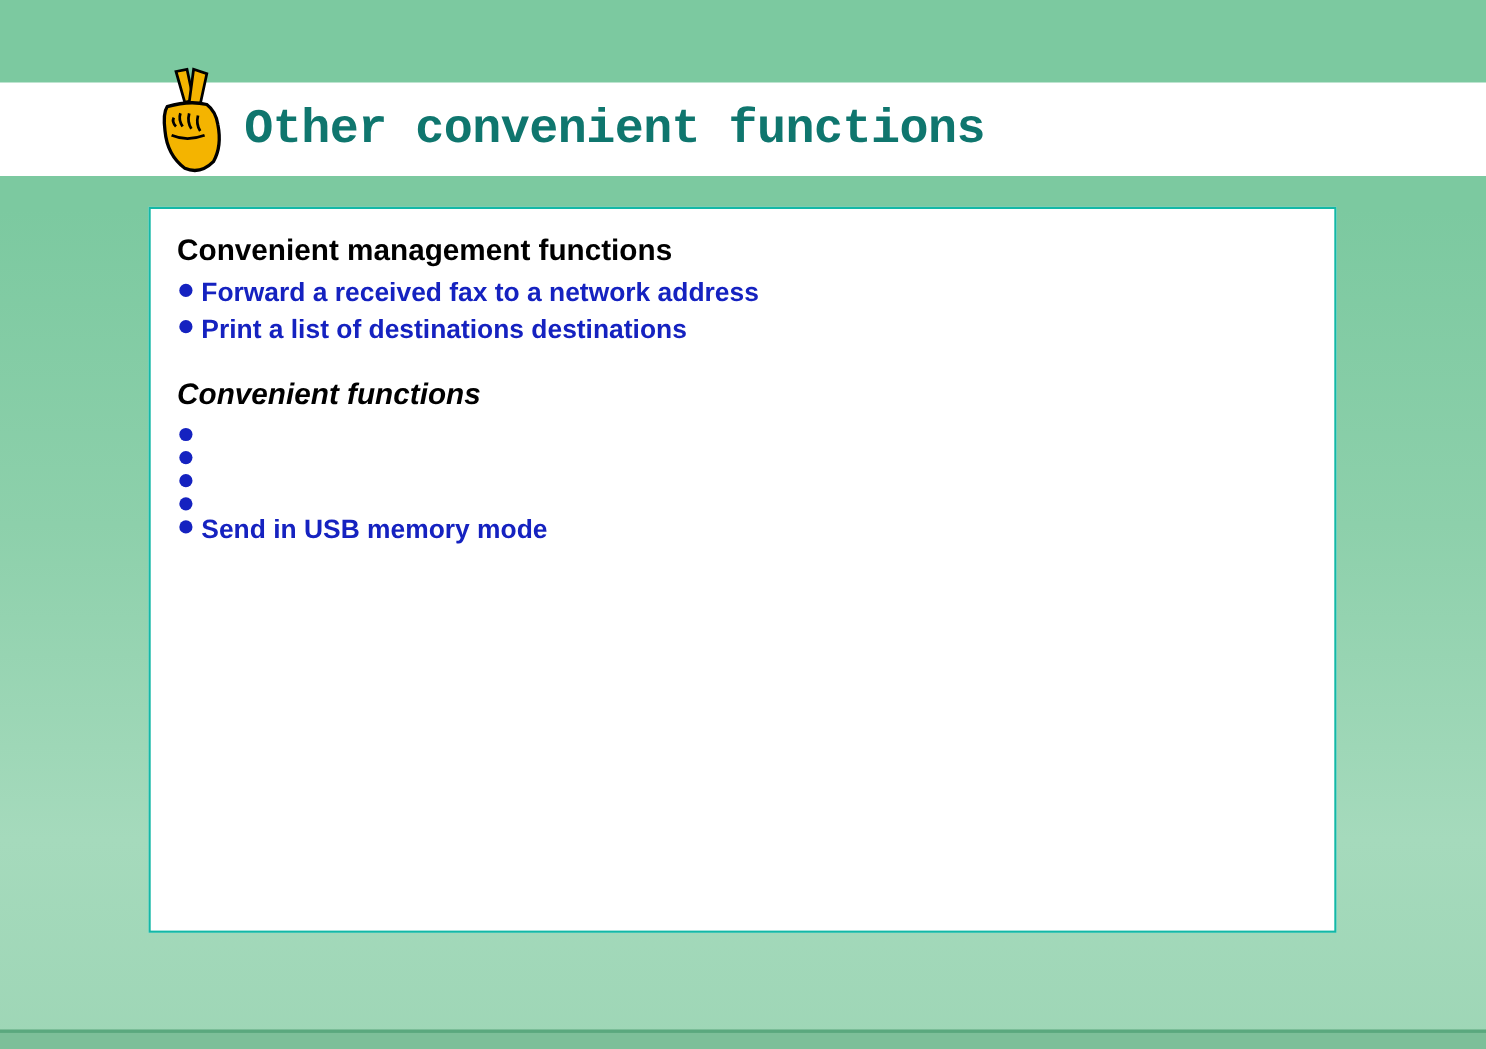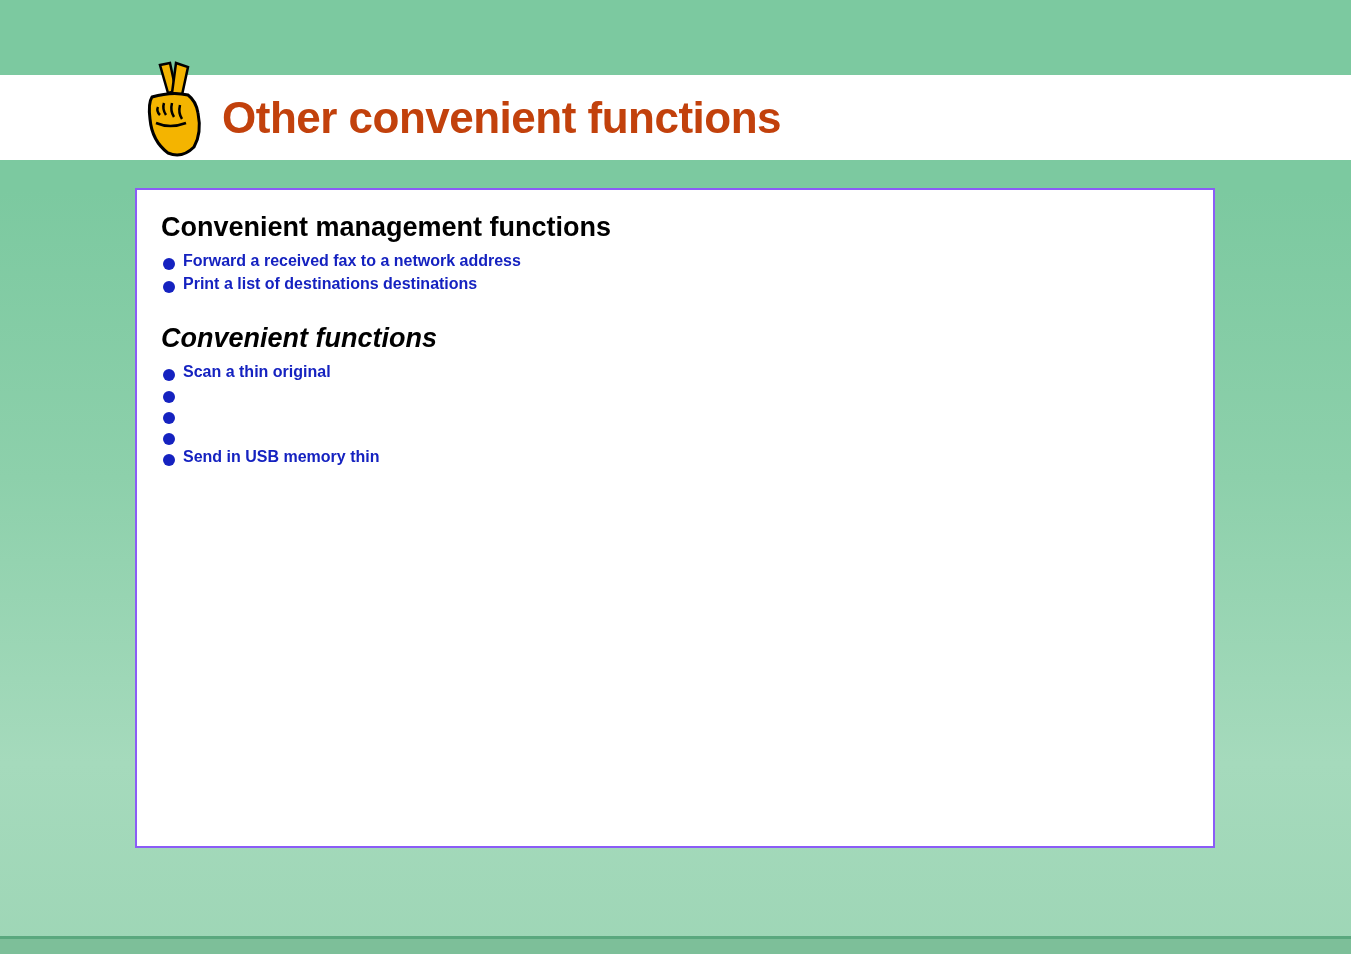--- a/index.html
+++ b/index.html
@@ -26,32 +26,33 @@
   .title-band .icon-slot {
     position: absolute;
     left: 140px;
     top: -14px;
     width: 68px;
     height: 100px;
   }
   .title-text {
     font-size: 44px;
     font-weight: bold;
-    color: #c2410c;
+    color: #0f766e;
     margin-left: 82px;
     letter-spacing: -0.5px;
+    font-family: Liberation Mono, monospace;
   }
   .content-frame {
     position: absolute;
     left: 135px;
     top: 188px;
     width: 1080px;
     height: 660px;
     background: #ffffff;
-    border: 2px solid #8b5cf6;
+    border: 2px solid #14b8a6;
     padding: 22px 24px;
   }
   .section-heading {
     font-size: 27px;
     font-weight: bold;
     color: #000000;
     margin-bottom: 8px;
   }
   .section-heading.second { margin-top: 28px; font-style: italic; }
   ul.link-list {
@@ -67,21 +68,21 @@
   .bullet {
     width: 12px;
     height: 12px;
     border-radius: 50%;
     background: #1522c0;
     flex-shrink: 0;
     margin-top: 7px;
     margin-right: 8px;
   }
   .link-text {
-    font-size: 16px;
+    font-size: 24px;
     font-weight: bold;
     color: #1522c0;
     line-height: 1.3;
     cursor: pointer;
   }
   .bottom-strip {
     position: absolute;
     left: 0;
     bottom: 0;
     width: 100%;
@@ -132,32 +133,31 @@
     <li>
       <span class="bullet"></span>
       <span class="link-text">Print a list of destinations destinations</span>
     </li>
   </ul>
 
   <h2 class="section-heading second">Convenient functions</h2>
   <ul class="link-list">
     <li>
       <span class="bullet"></span>
-      <span class="link-text">Scan a thin original</span>
     </li>
     <li>
       <span class="bullet"></span>
     </li>
     <li>
       <span class="bullet"></span>
     </li>
     <li>
       <span class="bullet"></span>
     </li>
     <li>
       <span class="bullet"></span>
-      <span class="link-text">Send in USB memory thin</span>
+      <span class="link-text">Send in USB memory mode</span>
     </li>
   </ul>
 
 </div>
 
 <div class="bottom-strip"></div>
 
 </body></html>

